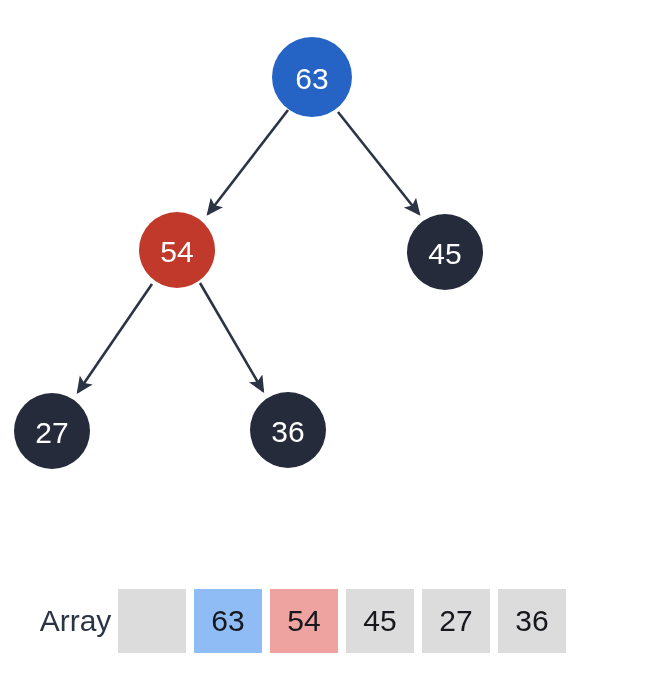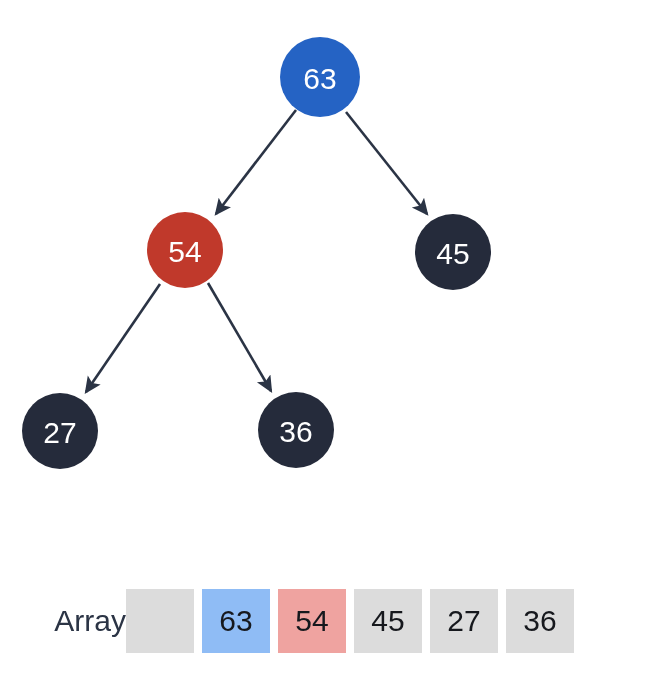--- a/index.html
+++ b/index.html
@@ -9,21 +9,21 @@
   }
   body {
     width: 662px;
     height: 684px;
     position: relative;
     overflow: hidden;
     font-family: "Liberation Sans", sans-serif;
   }
   #viz {
     position: absolute;
-    left: 8px;
+    left: 0;
     top: 0;
     width: 582px;
     height: 684px;
   }
   .tree-svg {
     position: absolute;
     left: 0;
     top: 0;
     width: 662px;
     height: 540px;
@@ -39,21 +39,21 @@
     position: absolute;
     left: 0;
     top: 588px;
     width: 662px;
     height: 66px;
     display: flex;
     align-items: center;
   }
   .array-label {
     width: 118px;
-    text-align: right;
+    text-align: center;
     padding-left: 33px;
     box-sizing: border-box;
     font-size: 30px;
     color: #2b3445;
     font-family: "Liberation Sans", sans-serif;
     line-height: 66px;
   }
   .array-cells {
     display: flex;
     gap: 8px;

